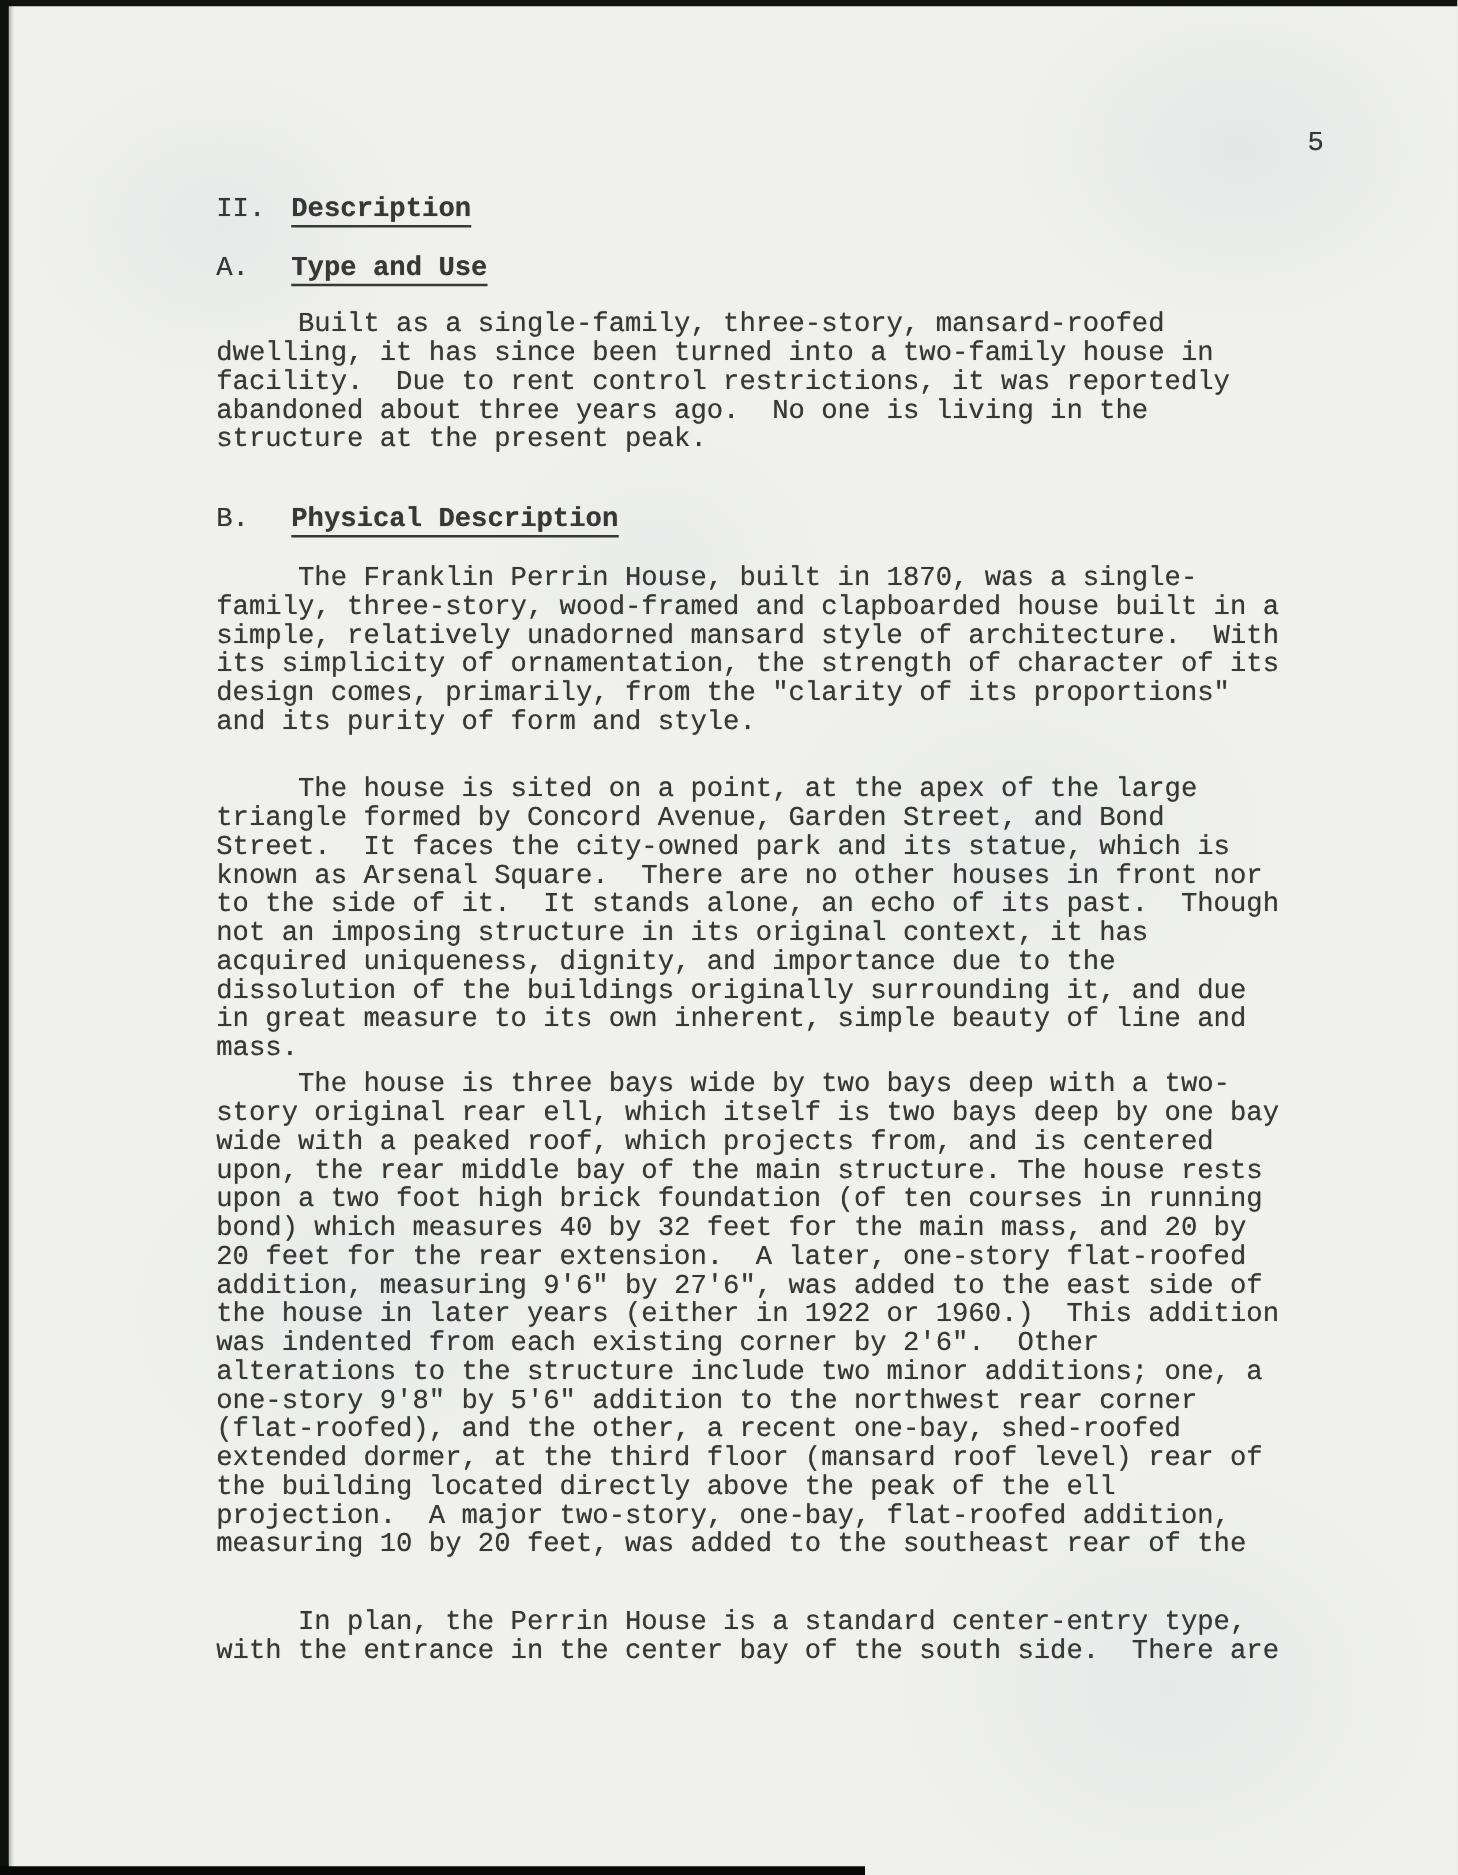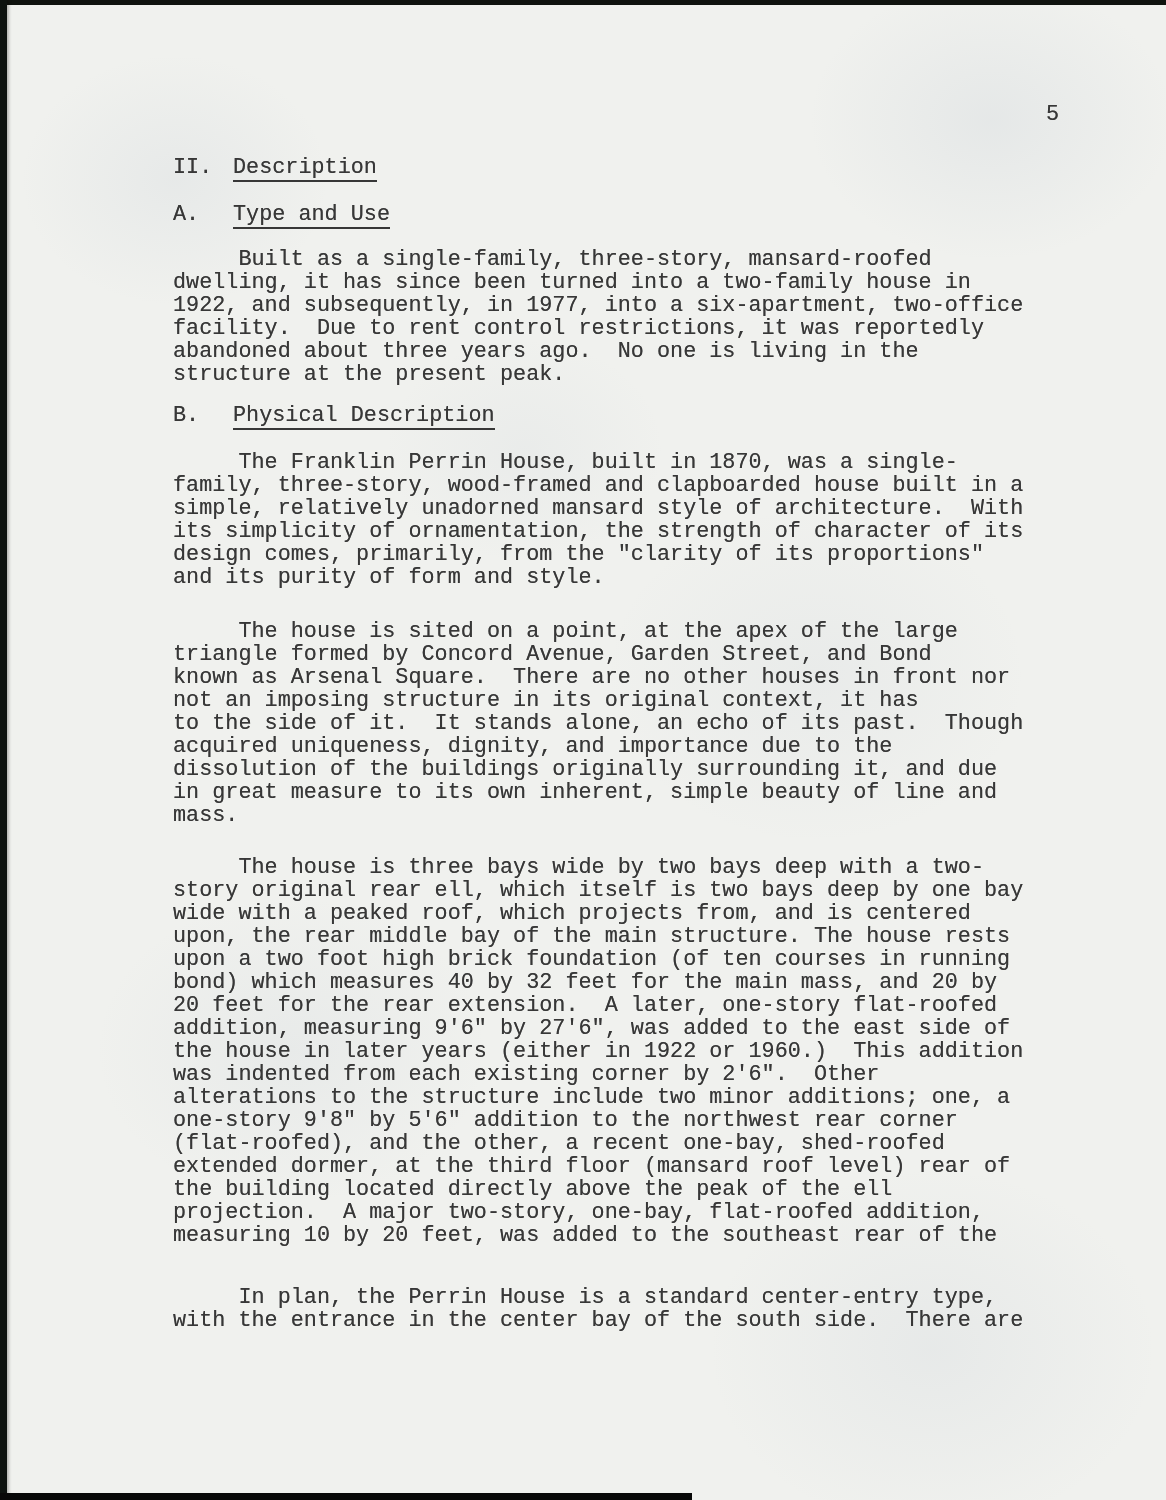--- a/index.html
+++ b/index.html
@@ -38,21 +38,21 @@
     background: #10130f;
   }
   .edge-bottom {
     position: absolute; left: 0; bottom: 0; width: 692px; height: 7px;
     background: #080808;
   }
   .block { position: absolute; left: 173px; }
   .pageno { position: absolute; left: 1046px; top: 103px; }
   .heading { display: flex; white-space: pre; justify-content: space-between; }
   .marker { display: inline-block; width: 60px; }
-  .utitle { border-bottom: 2px solid currentColor; padding-bottom: 1px; }
+  .utitle { border-bottom: 2px solid currentColor; padding-bottom: 1px; font-weight: bold; }
   .tline { white-space: pre; height: 23px; line-height: 23px; }
 </style>
 </head>
 <body>
 
 <div class="page">
 
   <div class="texture"></div>
 
   <div class="pageno tline">5</div>
@@ -63,21 +63,20 @@
   </div>
 
   <div class="block heading" style="top:203px">
     <span class="marker">A.</span>
     <span class="utitle">Type and Use</span>
   </div>
 
   <div class="block" style="top:248px">
       <div class="tline">     Built as a single-family, three-story, mansard-roofed</div>
       <div class="tline">dwelling, it has since been turned into a two-family house in</div>
-      <div class="tline">1922, and subsequently, in 1977, into a six-apartment, two-office</div>
       <div class="tline">facility.  Due to rent control restrictions, it was reportedly</div>
       <div class="tline">abandoned about three years ago.  No one is living in the</div>
       <div class="tline">structure at the present peak.</div>
     </div>
 
   <div class="block heading" style="top:404px">
     <span class="marker">B.</span>
     <span class="utitle">Physical Description</span>
   </div>
 
@@ -86,23 +85,24 @@
       <div class="tline">family, three-story, wood-framed and clapboarded house built in a</div>
       <div class="tline">simple, relatively unadorned mansard style of architecture.  With</div>
       <div class="tline">its simplicity of ornamentation, the strength of character of its</div>
       <div class="tline">design comes, primarily, from the "clarity of its proportions"</div>
       <div class="tline">and its purity of form and style.</div>
     </div>
 
   <div class="block" style="top:620px">
       <div class="tline">     The house is sited on a point, at the apex of the large</div>
       <div class="tline">triangle formed by Concord Avenue, Garden Street, and Bond</div>
+      <div class="tline">Street.  It faces the city-owned park and its statue, which is</div>
       <div class="tline">known as Arsenal Square.  There are no other houses in front nor</div>
+      <div class="tline">to the side of it.  It stands alone, an echo of its past.  Though</div>
       <div class="tline">not an imposing structure in its original context, it has</div>
-      <div class="tline">to the side of it.  It stands alone, an echo of its past.  Though</div>
       <div class="tline">acquired uniqueness, dignity, and importance due to the</div>
       <div class="tline">dissolution of the buildings originally surrounding it, and due</div>
       <div class="tline">in great measure to its own inherent, simple beauty of line and</div>
       <div class="tline">mass.</div>
     </div>
 
   <div class="block" style="top:856px">
       <div class="tline">     The house is three bays wide by two bays deep with a two-</div>
       <div class="tline">story original rear ell, which itself is two bays deep by one bay</div>
       <div class="tline">wide with a peaked roof, which projects from, and is centered</div>

